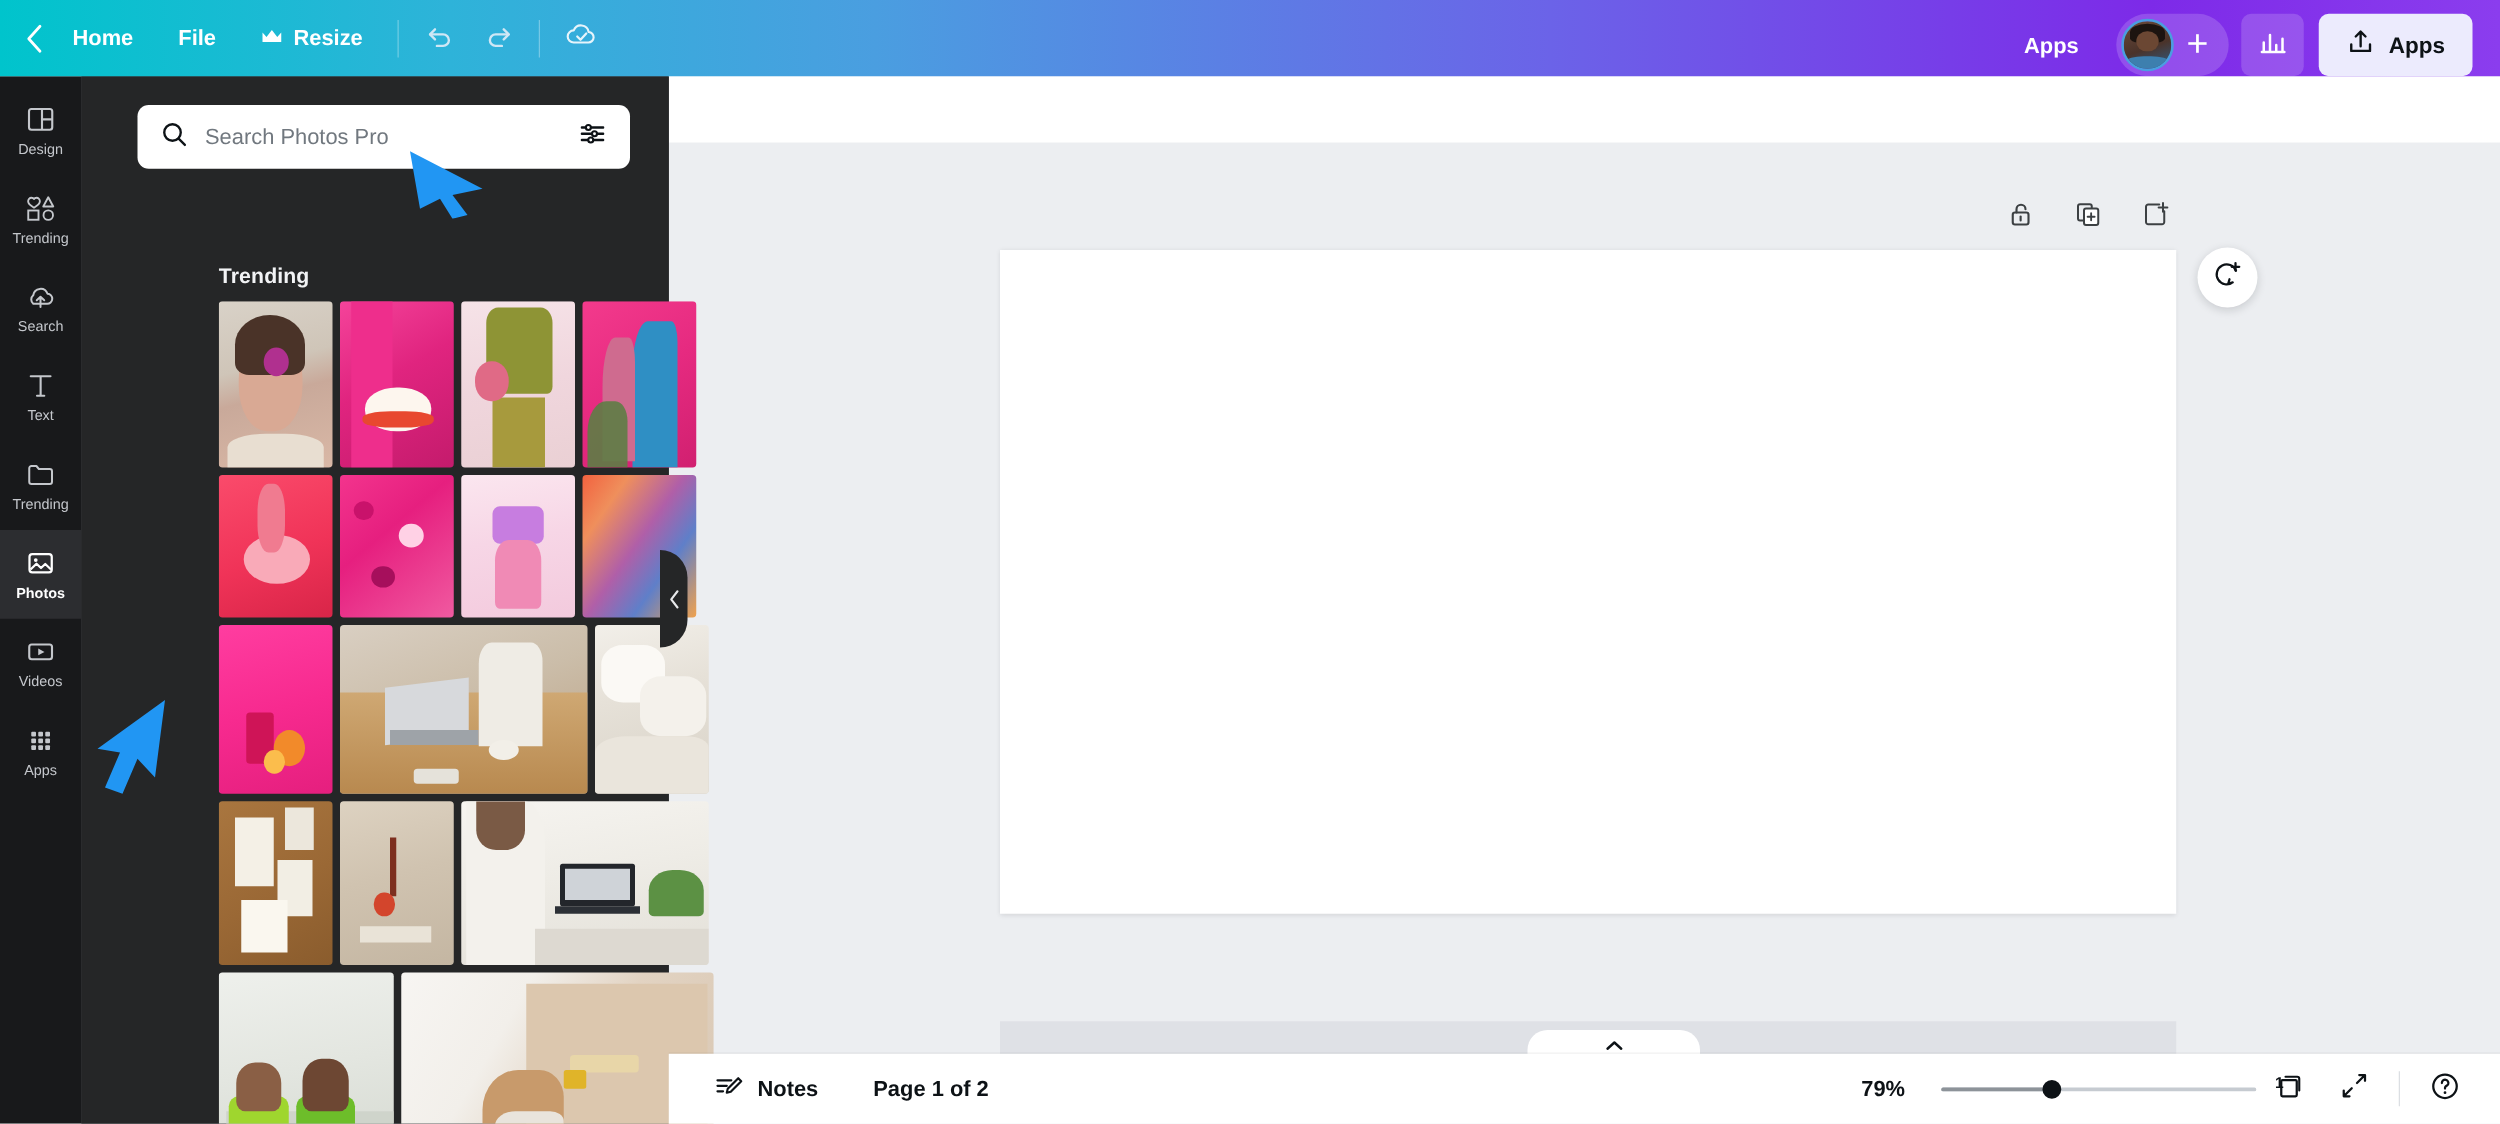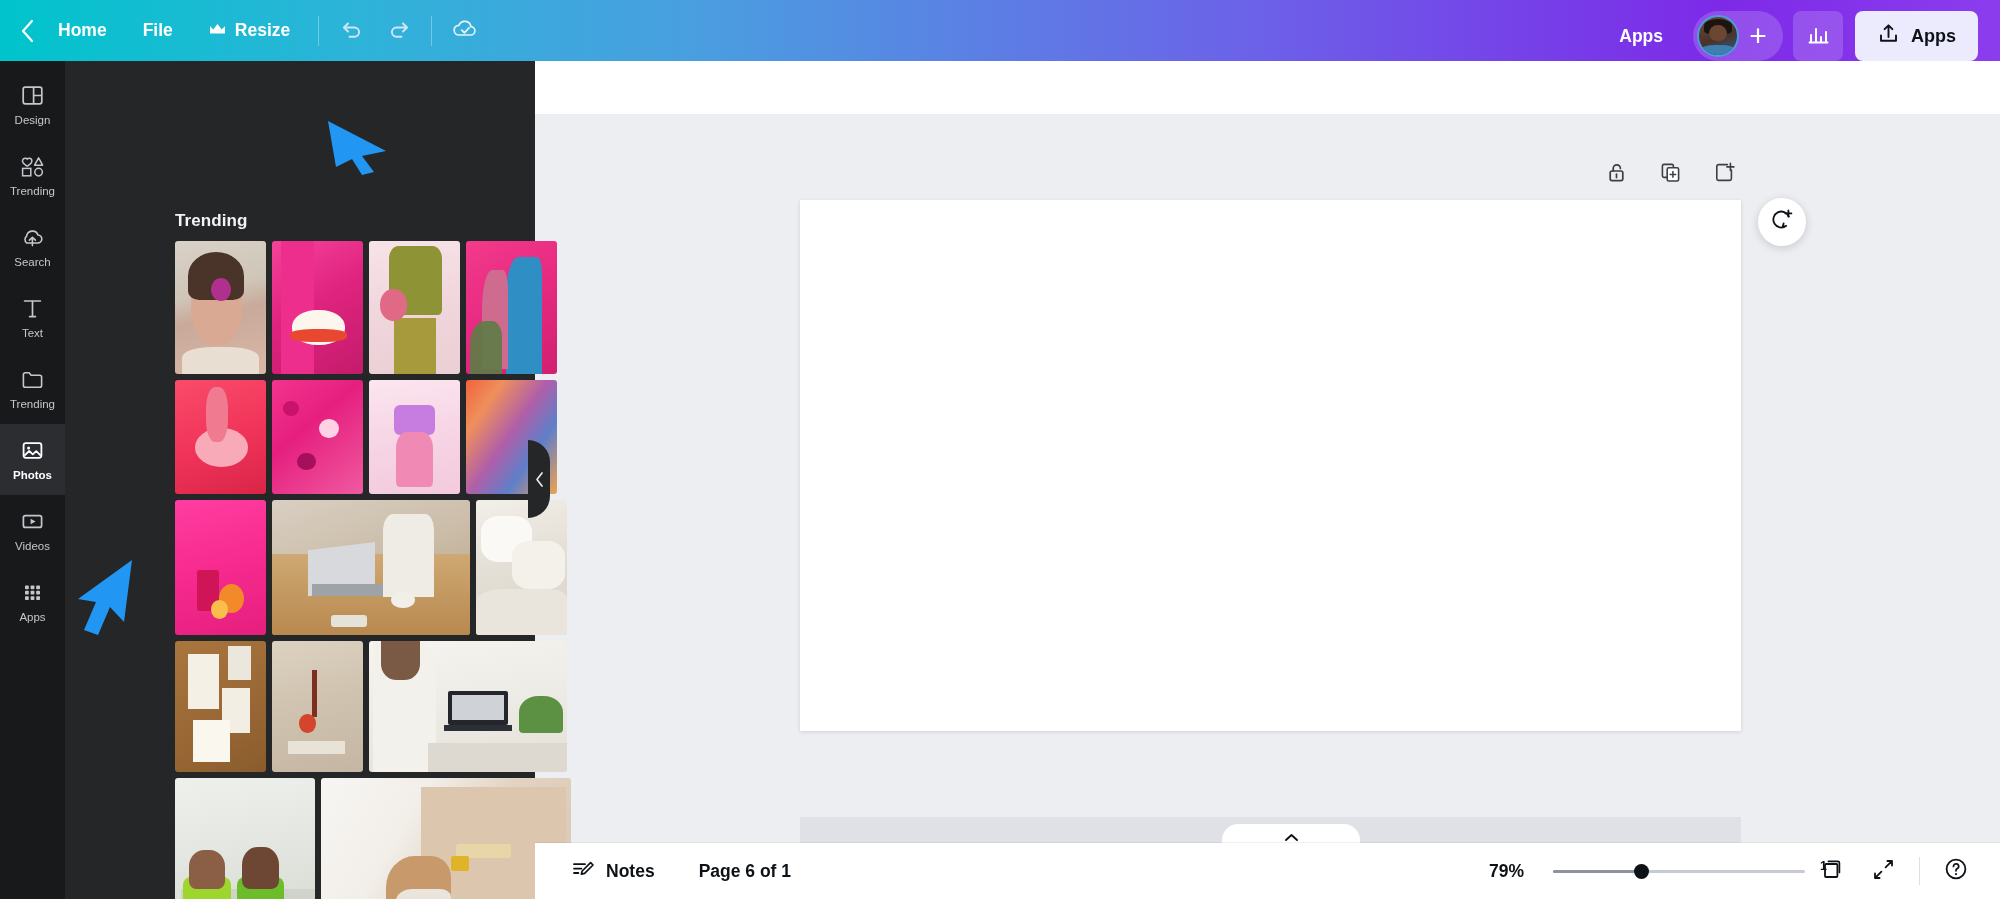--- a/index.html
+++ b/index.html
@@ -359,20 +359,41 @@
             </g>
           </svg>
       </span>
       <span>Apps</span>
     </div>
   </div>
 
   <div id="panel">
     <div id="panel-blob"></div>
 
+    <div id="search-wrap">
+      <div id="search-box">
+        <span>
+          <svg width="23" height="23" viewBox="0 0 23 23" fill="none">
+              <circle cx="10" cy="10" r="6.6" stroke="#0d1216" stroke-width="1.9"></circle>
+              <path d="M14.9 14.9l5 5" stroke="#0d1216" stroke-width="1.9" stroke-linecap="round"></path>
+            </svg>
+        </span>
+        <input id="search-input" type="text" value="" placeholder="Search Photos Pro" style="">
+        <div id="filter-icon-btn">
+          <span>
+            <svg width="24" height="24" viewBox="0 0 24 24" fill="none">
+              <path d="M3.5 7h3.2M10.7 7h9.8M3.5 12h8.1M15.6 12h4.9M3.5 17h5.1M12.6 17h7.9" stroke="#0d1216" stroke-width="1.9" stroke-linecap="round"></path>
+              <circle cx="8.7" cy="7" r="2" stroke="#0d1216" stroke-width="1.7" fill="#fff"></circle>
+              <circle cx="13.6" cy="12" r="2" stroke="#0d1216" stroke-width="1.7" fill="#fff"></circle>
+              <circle cx="10.6" cy="17" r="2" stroke="#0d1216" stroke-width="1.7" fill="#fff"></circle>
+            </svg>
+          </span>
+        </div>
+      </div>
+    </div>
 
     <div id="trending-label">Trending</div>
 
     <div id="grid">
 
       <div class="grid-row">
         <div class="ph" style="width:91px;height:133px;background:linear-gradient(165deg,#d9d2c8 0%,#cfc5b8 38%,#c9a99a 55%,#d9b8a6 100%);">
           <div style="position:absolute;left:18%;top:16%;width:56%;height:62%;border-radius:50% 50% 44% 44%;background:#d9a994;"></div>
           <div style="position:absolute;left:14%;top:8%;width:62%;height:36%;border-radius:50% 50% 20% 20%;background:#4a3328;"></div>
           <div style="position:absolute;left:40%;top:28%;width:22%;height:17%;border-radius:50%;background:#b0308f;"></div>
@@ -541,21 +562,21 @@
   <div id="bottombar">
     <div class="bb-btn" id="notes-btn">
       <span>
         <svg width="24" height="24" viewBox="0 0 24 24" fill="none">
             <path d="M3 7.2h11M3 11.6h7.4M3 16h4.4" stroke="#0d1216" stroke-width="1.8" stroke-linecap="round"></path>
             <path d="M19.6 5.6l-8.4 8.4-.8 3.2 3.2-.8 8.4-8.4-2.4-2.4z" stroke="#0d1216" stroke-width="1.7" stroke-linejoin="round"></path>
           </svg>
       </span>
       <span>Notes</span>
     </div>
-    <div id="page-indicator">Page 6 of 1</div>
+    <div id="page-indicator">Page 1 of 2</div>
 
     <div id="bb-right">
       <div id="zoom-pct">79%</div>
       <div id="zoom-slider">
         <div id="zoom-track"></div>
         <div id="zoom-fill"></div>
         <div id="zoom-knob"></div>
       </div>
       <div class="bb-ico" id="pagecount-ico">
         <span>

